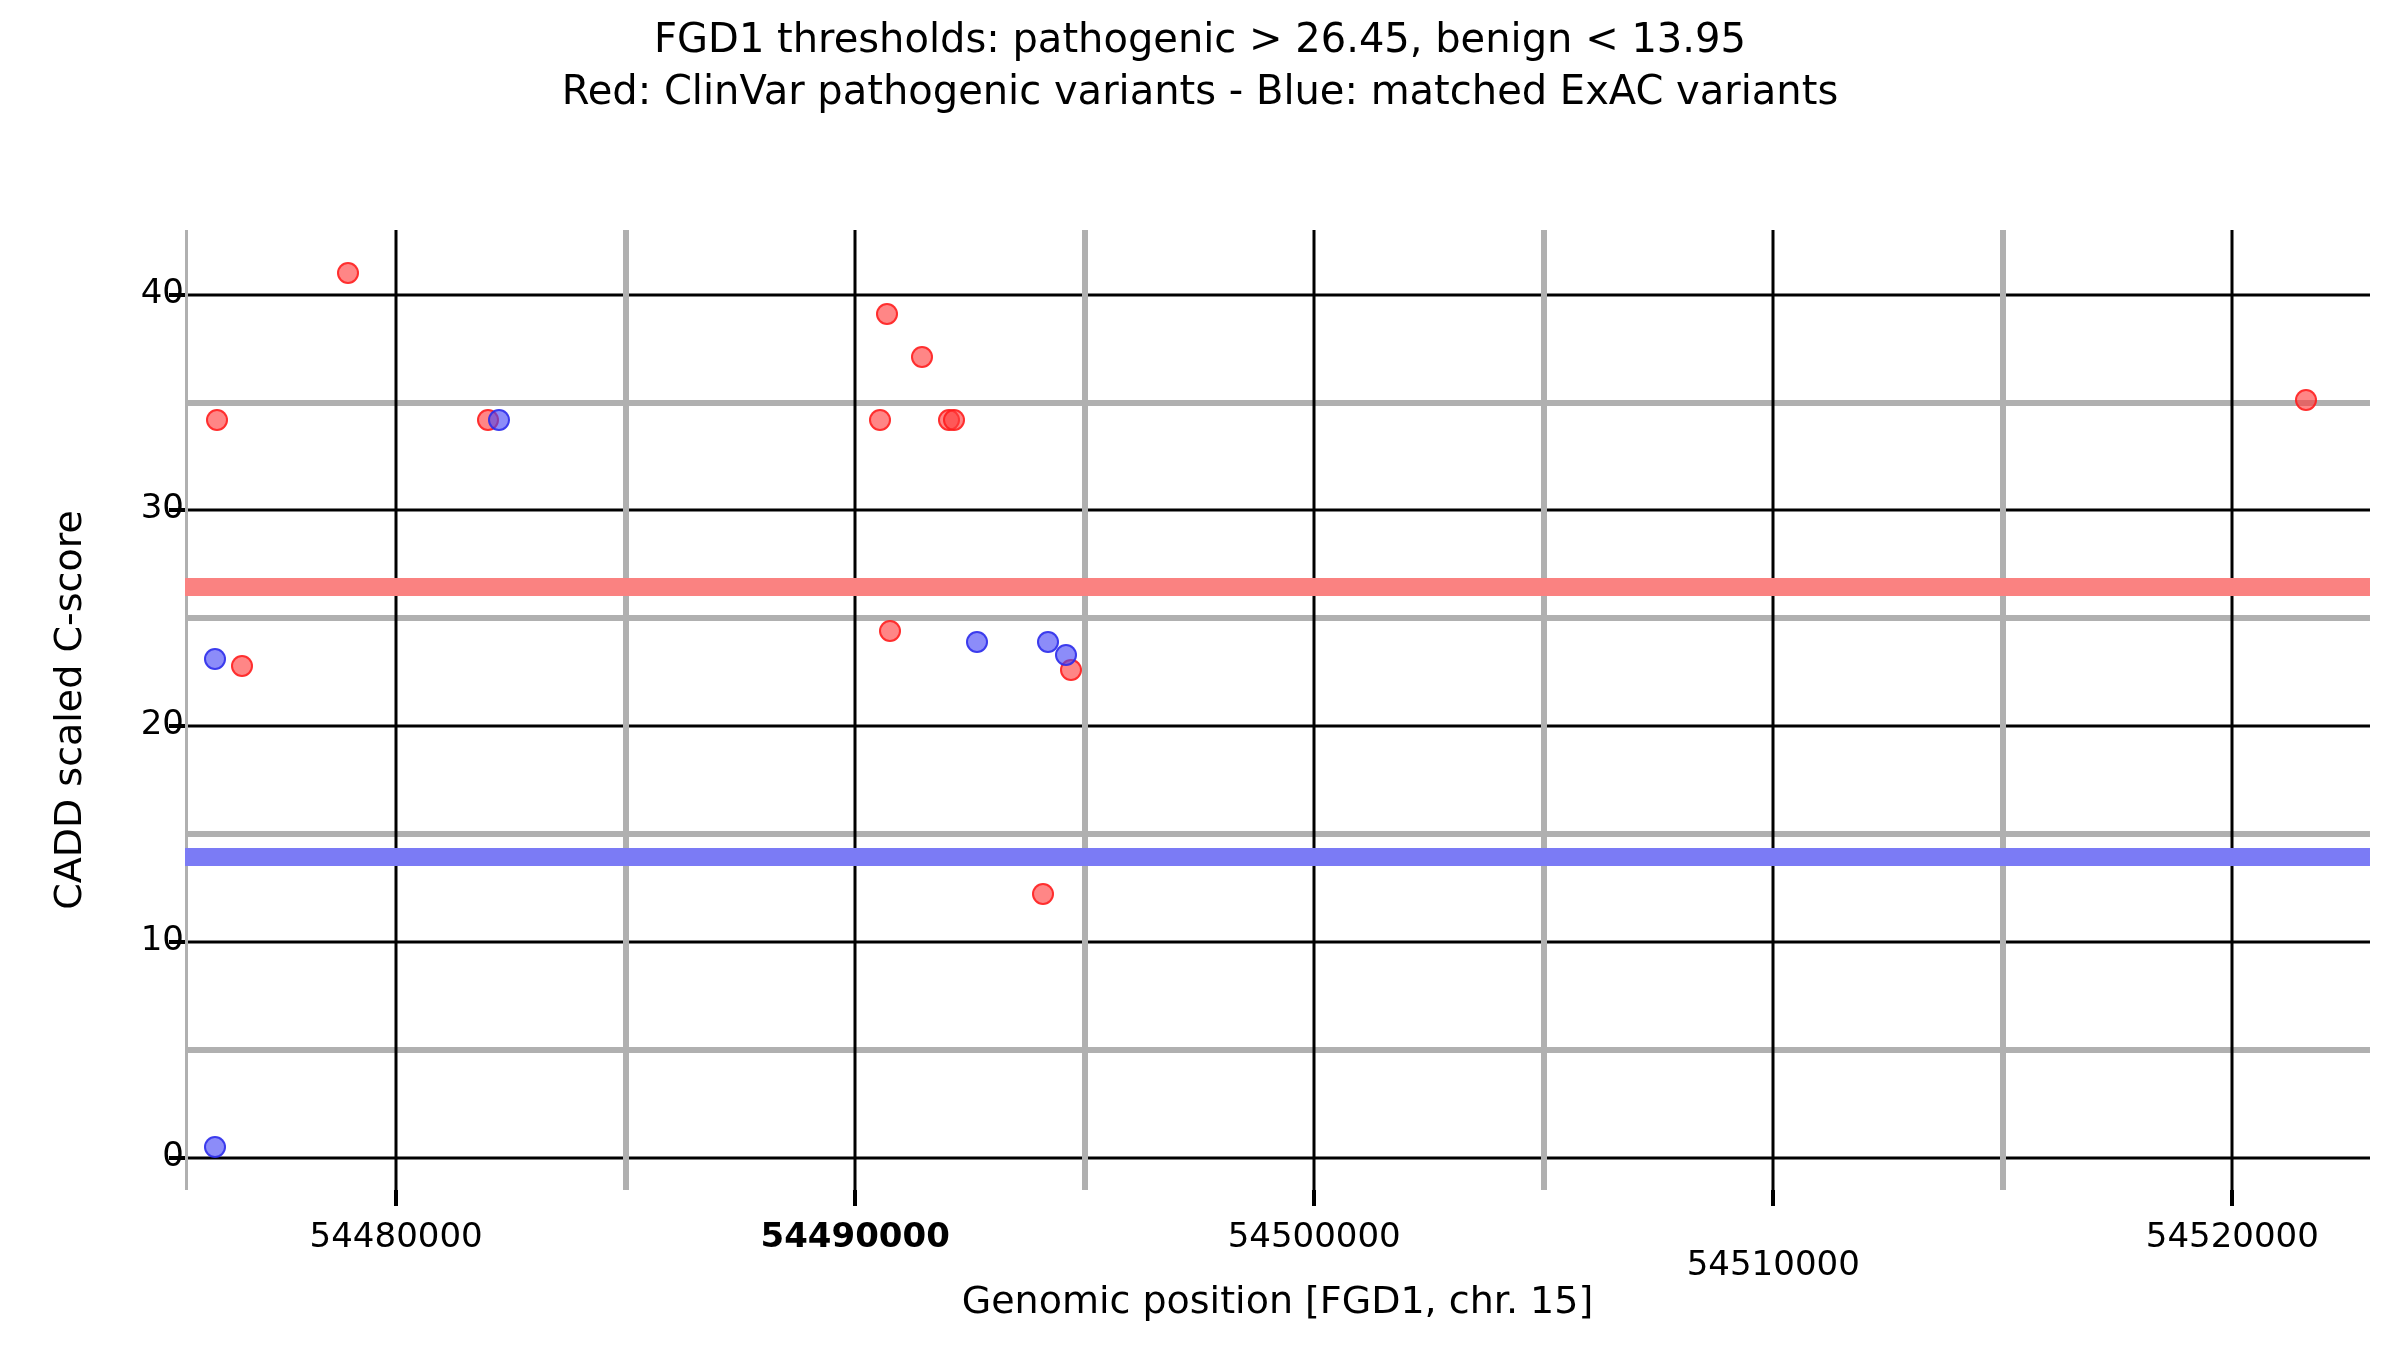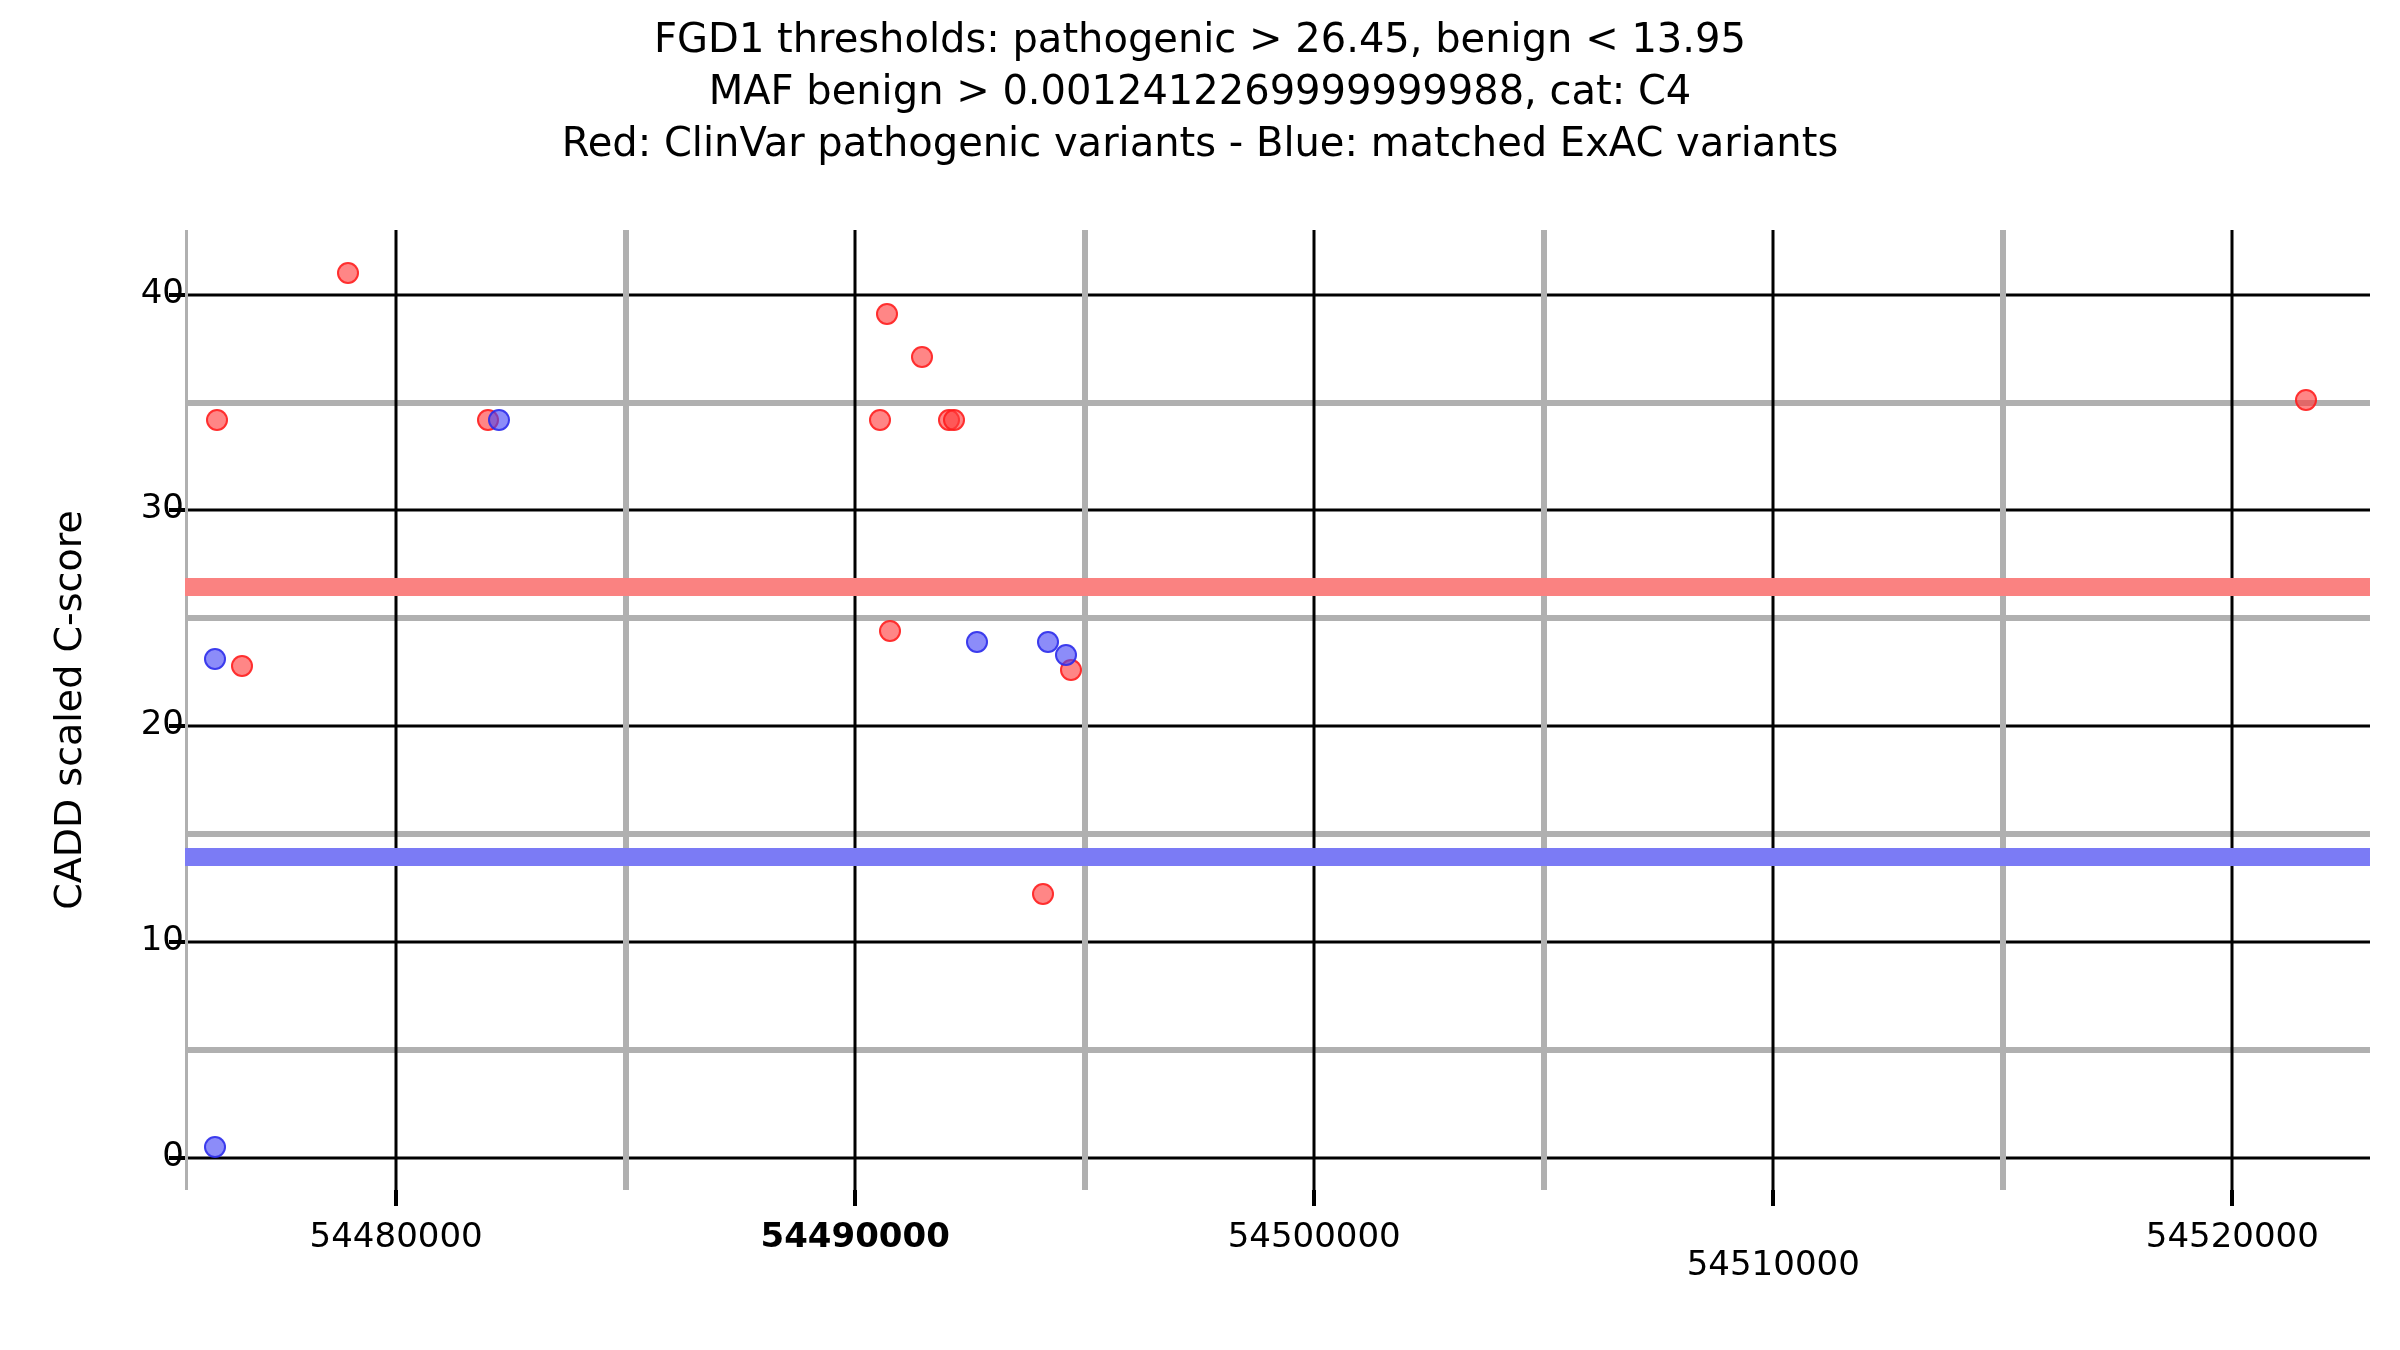--- a/index.html
+++ b/index.html
@@ -168,21 +168,20 @@
     white-space: nowrap;
   }
 </style>
 </head>
 <body>
 
 <div id="figure">
 
   <div id="title-block">
     <span class="title-line">FGD1 thresholds: pathogenic &gt; 26.45, benign &lt; 13.95</span>
-    <span class="title-line">MAF benign &gt; 0.0012412269999999988, cat: C4</span>
     <span class="title-line">Red: ClinVar pathogenic variants - Blue: matched ExAC variants</span>
   </div>
 
   <div id="plot-area">
       <div class="gridline-h" style="top: 819.775px;"></div>
       <div class="gridline-h" style="top: 604.045px;"></div>
       <div class="gridline-h" style="top: 388.315px;"></div>
       <div class="gridline-h" style="top: 172.584px;"></div>
       <div class="tickline-h" style="top: 927.64px;"></div>
       <div class="tickline-h" style="top: 711.91px;"></div>
@@ -239,14 +238,15 @@
       <div class="xtick-label" style="left: 685.189px; font-weight: bold;">54490000</div>
       <div class="xtick-mark" style="left: 1312.22px;"></div>
       <div class="xtick-label" style="left: 1144.22px;">54500000</div>
       <div class="xtick-mark" style="left: 1771.26px;"></div>
       <div class="xtick-label" style="left: 1603.26px; margin-top: 28px;">54510000</div>
       <div class="xtick-mark" style="left: 2230.29px;"></div>
       <div class="xtick-label" style="left: 2062.29px;">54520000</div>
     </div>
 
   <div id="ylabel">CADD scaled C-score</div>
+  <div id="xlabel">Genomic position [FGD1, chr. 15]</div>
 
 </div>
 
 </body></html>

